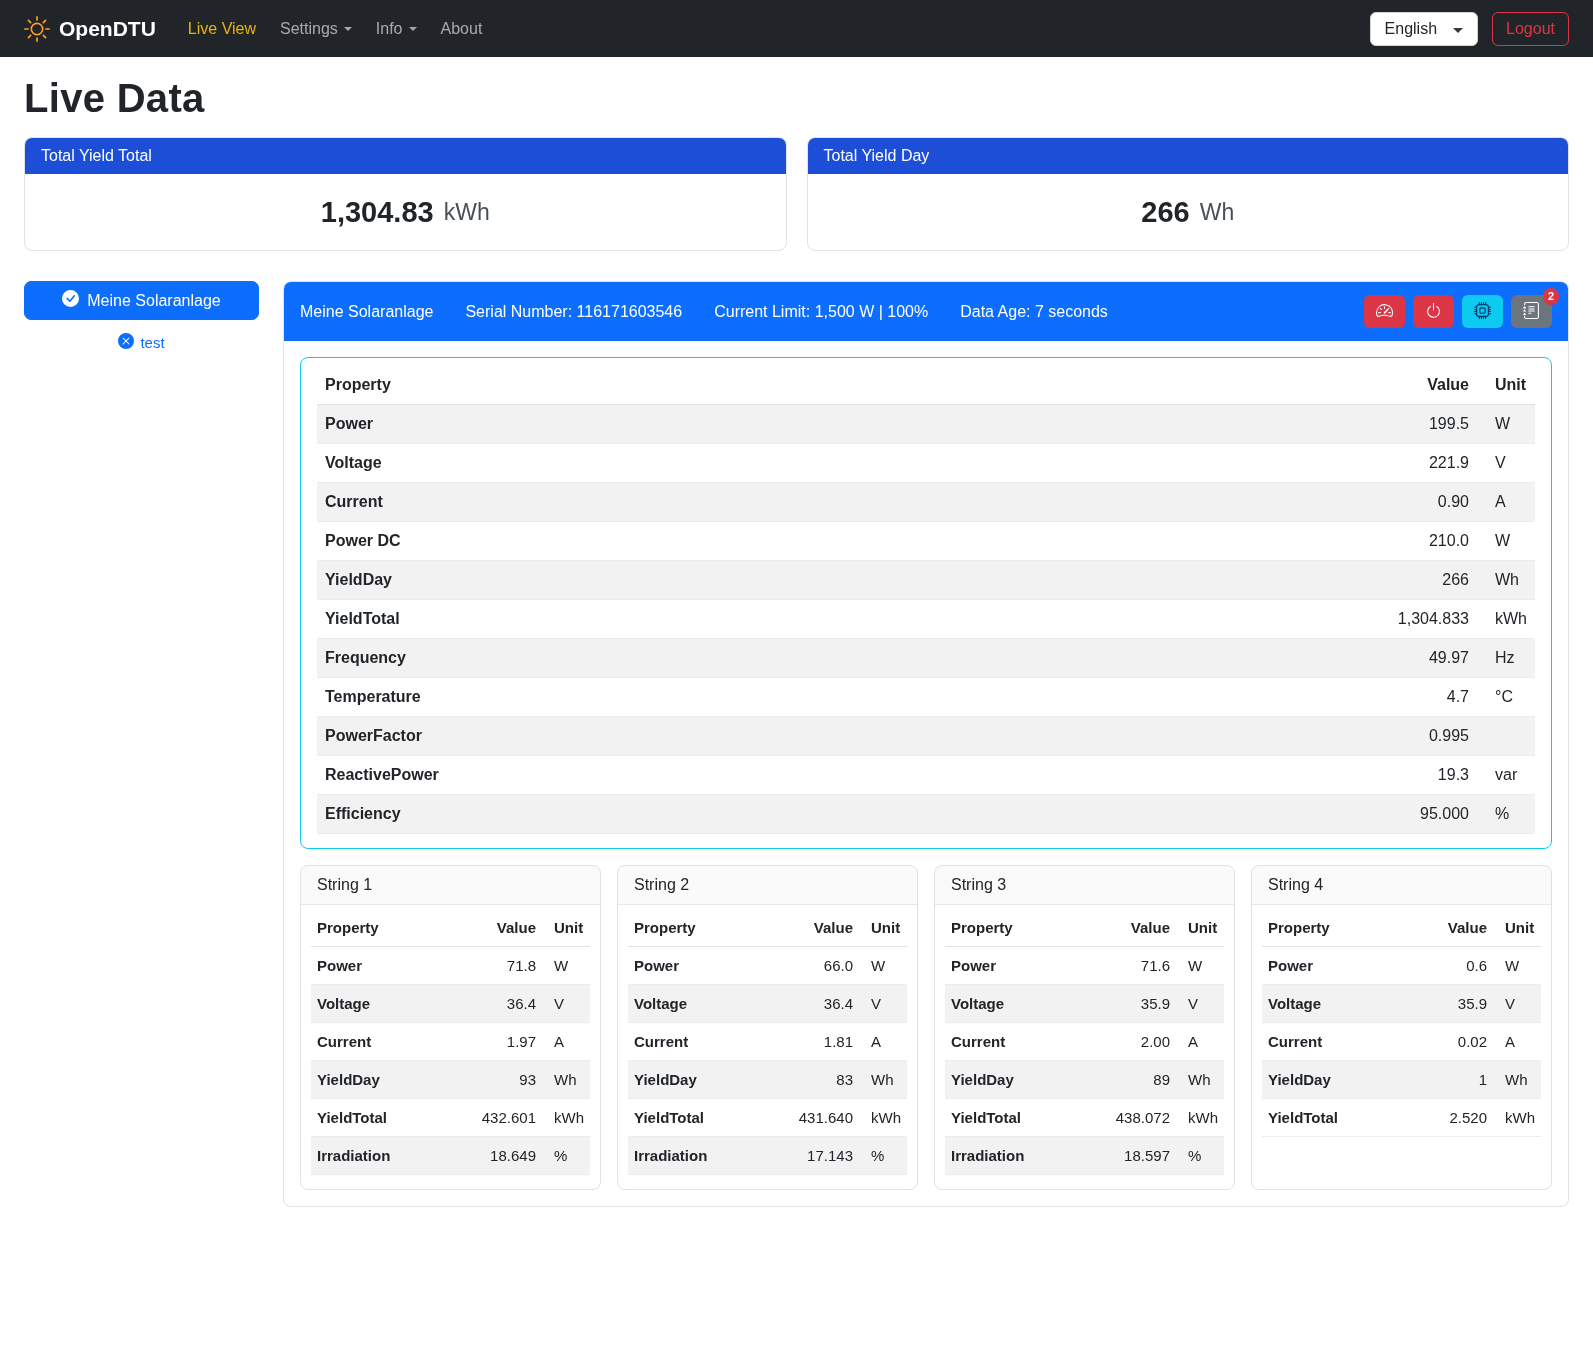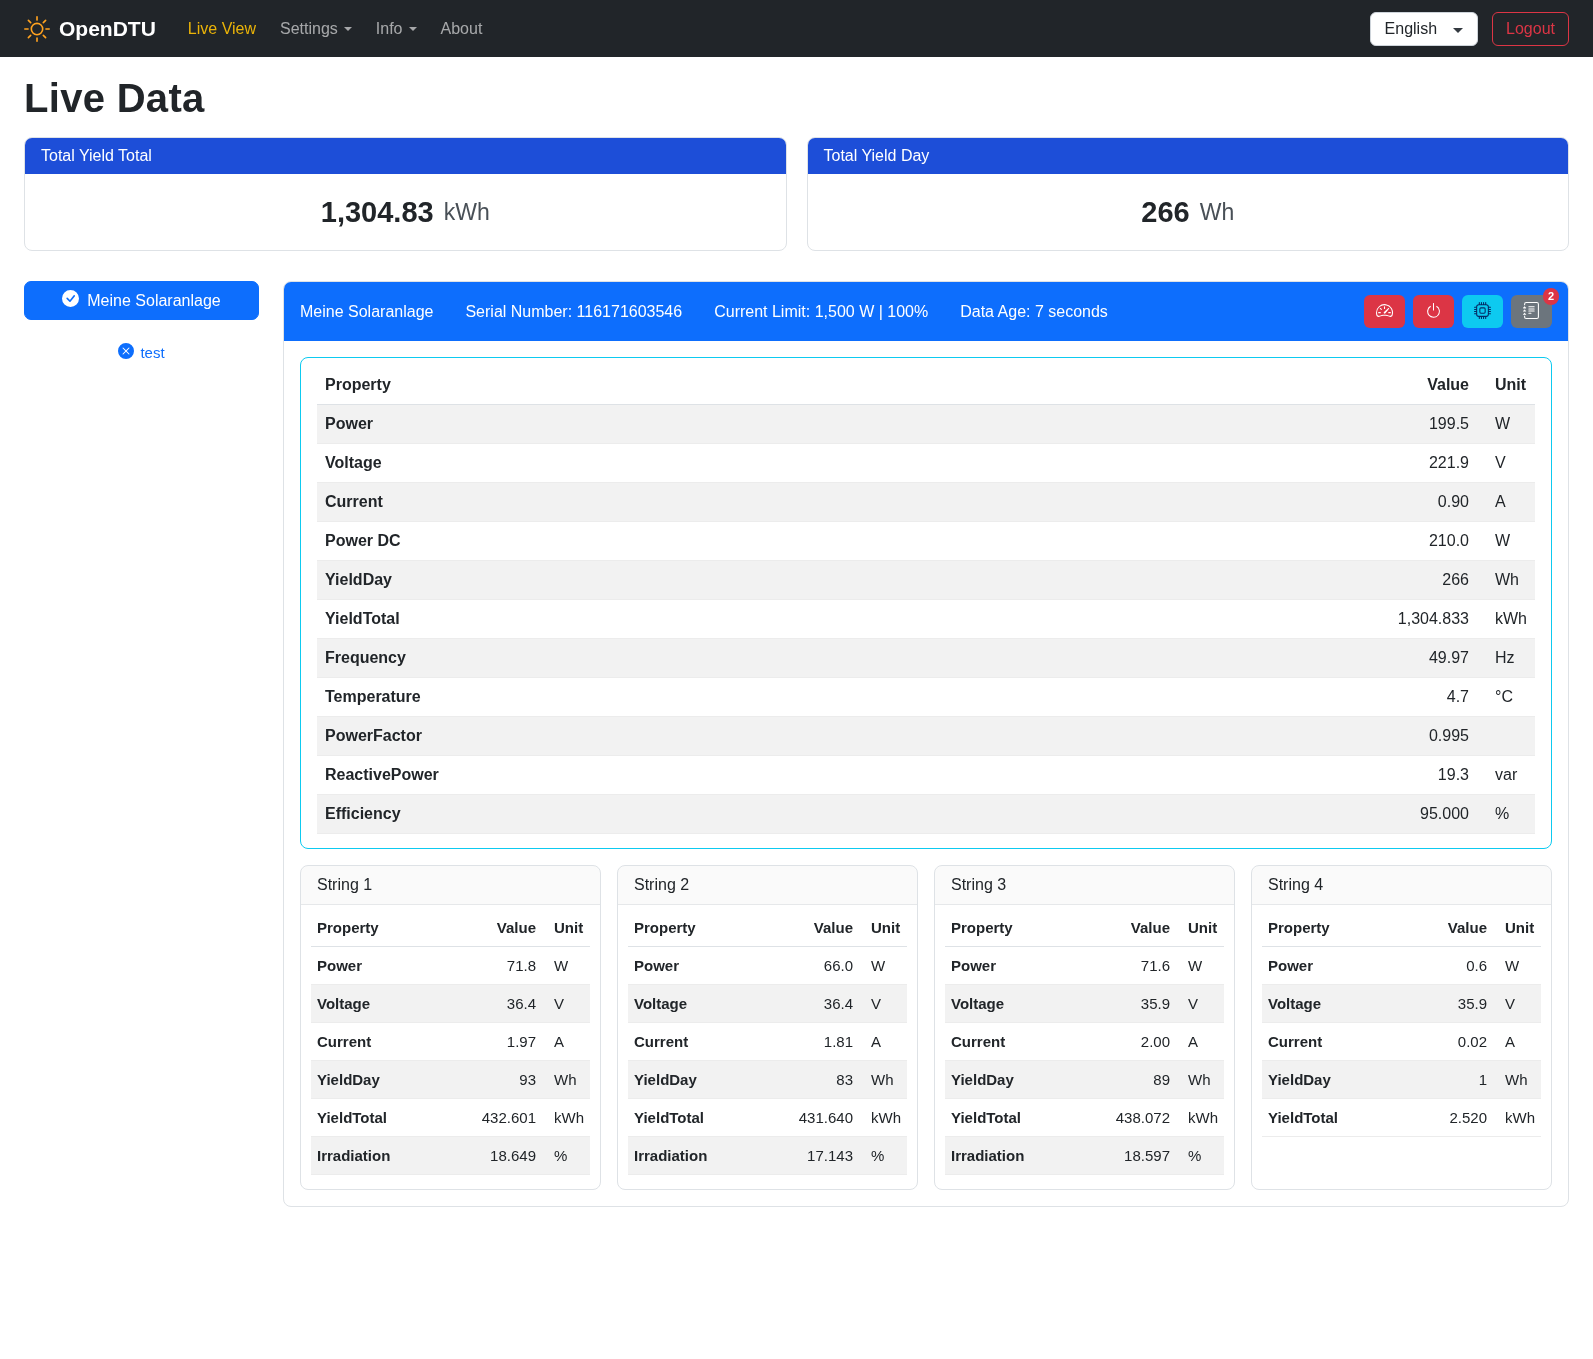--- a/index.html
+++ b/index.html
@@ -51,21 +51,21 @@
   .content-row { display: flex; gap: 24px; align-items: flex-start; }
   .side-col { width: 235px; flex: 0 0 235px; }
   .main-col { flex: 1; min-width: 0; }
 
   
   .inv-btn {
     width: 100%; background: #0d6efd; border: 1px solid #0d6efd; color: #fff; border-radius: 7px;
     padding: 8px 10px; font-size: 16px; display: flex; align-items: center; justify-content: center; gap: 8px;
     cursor: pointer; font-family: inherit;
   }
-  .inv-alt { margin-top: 23px; display: flex; align-items: center; justify-content: center; gap: 6px; color: #0d6efd; font-size: 15px; cursor: pointer; }
+  .inv-alt { margin-top: 13px; display: flex; align-items: center; justify-content: center; gap: 6px; color: #0d6efd; font-size: 15px; cursor: pointer; }
 
   
   .panel { border: 1px solid #dee2e6; border-radius: 8px; background: #fff; }
   .panel-head {
     background: #0d6efd; color: #fff; border-radius: 7px 7px 0 0;
     padding: 13px 16px; display: flex; align-items: center; gap: 32px; font-size: 16px;
   }
   .panel-head .spacer { flex: 1; }
   .icon-btns { display: flex; gap: 8px; }
   .icon-btn {

